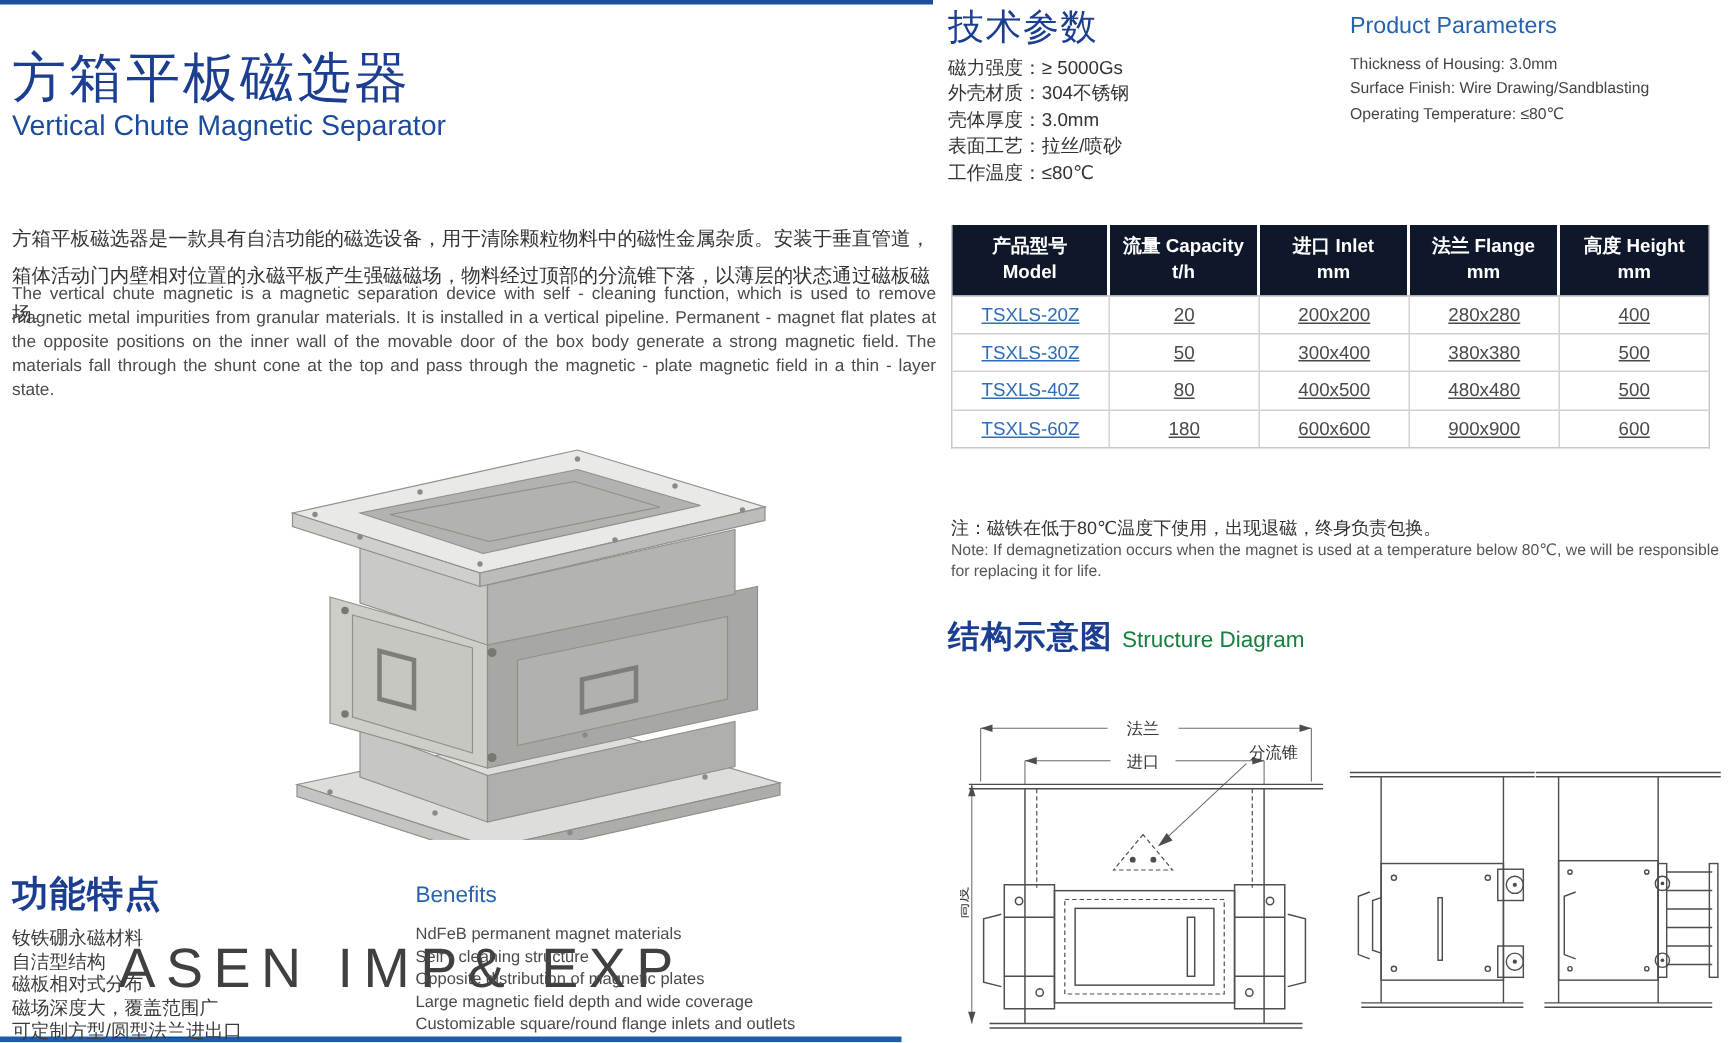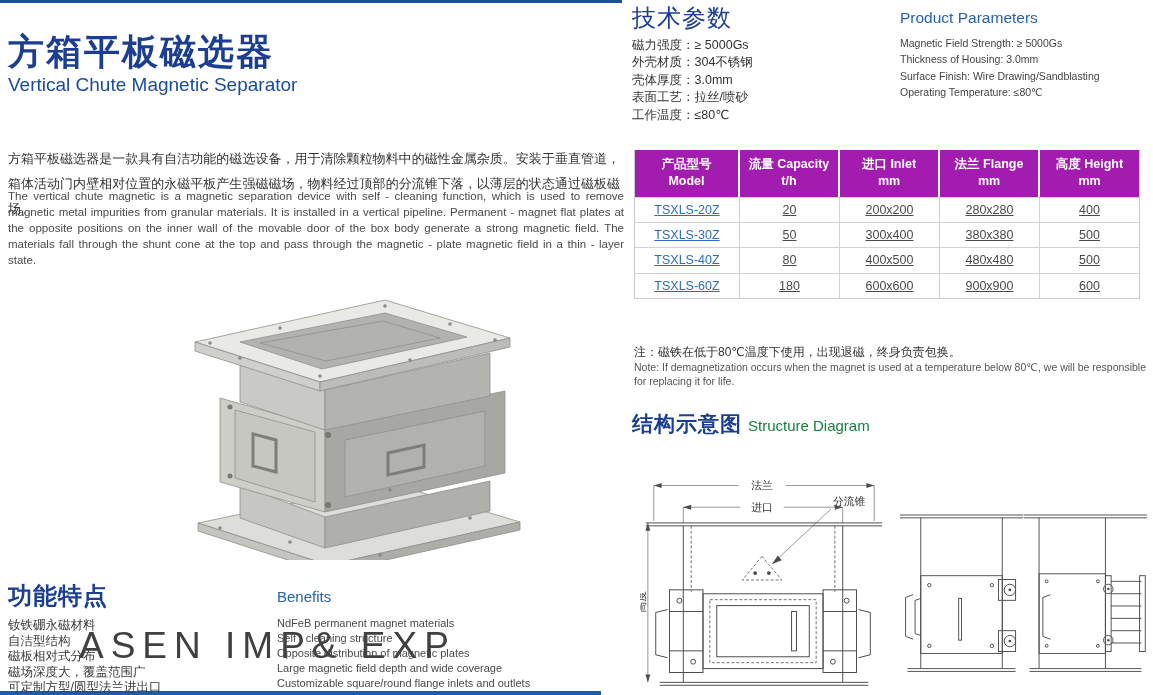--- a/index.html
+++ b/index.html
@@ -12,21 +12,21 @@
     background: #ffffff;
     overflow: hidden;
   }
   .abs { position: absolute; }
 
   
   .top-bar    { left: 0; top: 0;   width: 622px; height: 3px; background: #1d4f9e; }
   .bottom-bar { left: 0; top: 691px; width: 601px; height: 4px; background: #1d5bab; }
 
   
-  .title-zh { left: 8px; top: 28px; font-size: 36px; font-weight: bold; color: #1b3e91; letter-spacing: 2px; }
+  .title-zh { left: 8px; top: 28px; font-size: 36px; font-weight: normal; color: #1b3e91; letter-spacing: 2px; }
   .title-en { left: 8px; top: 74px; font-size: 19px; color: #1b4b9b; }
   .intro-zh { left: 8px; top: 146px; width: 612px; font-size: 13px; color: #333333; line-height: 25px; text-align: justify; }
   .intro-en { left: 8px; top: 188px; width: 616px; font-size: 11.5px; color: #4a4a4a; line-height: 16px; text-align: justify; }
 
   .features-head-zh { left: 8px; top: 580px; font-size: 24px; font-weight: bold; color: #1b3e91; letter-spacing: 1px; }
   .features-list { left: 8px; top: 618px; width: 260px; font-size: 12.5px; color: #3a3a3a; }
   .features-list div { line-height: 15.6px; }
   .benefits-head-en { left: 277px; top: 588px; font-size: 15px; color: #2563ae; }
   .benefits-list { left: 277px; top: 616px; width: 330px; font-size: 11px; color: #4a4a4a; }
   .benefits-list div { line-height: 14.9px; }
@@ -42,21 +42,21 @@
   
   .tech-head-zh { left: 632px; top: 2px; font-size: 24px; font-weight: normal; color: #1b3e91; letter-spacing: 1px; }
   .tech-list-zh { left: 632px; top: 37px; font-size: 12.5px; color: #333333; }
   .tech-list-zh div { line-height: 17.4px; }
   .params-head-en { left: 900px; top: 9px; font-size: 15.5px; color: #2563ae; }
   .params-list-en { left: 900px; top: 35px; font-size: 10.5px; color: #444444; }
   .params-list-en div { line-height: 16.3px; }
 
   
   .spec-table { left: 634px; top: 150px; width: 506px; border: 1px solid #c9c9c9; border-top: none; }
-  .thead { display: grid; grid-template-columns: 105px 100px 100px 100px 99px; background: #a21caf; }
+  .thead { display: grid; grid-template-columns: 105px 100px 100px 100px 99px; background: #0f172a; }
   .th { color: #ffffff; text-align: center; padding: 6px 0 7px 0; border-right: 2px solid #ffffff; }
   .th:last-child { border-right: none; }
   .th-l1, .th-l2 { font-size: 12.5px; font-weight: bold; line-height: 17px; }
   .tbody .tr { display: grid; grid-template-columns: 105px 100px 100px 100px 99px; }
   .tbody .tr .td {
     text-align: center; font-size: 12.5px; color: #4a4a4a;
     line-height: 24.2px; height: 25.2px;
     border-right: 1px solid #d2d2d2; border-top: 1px solid #d2d2d2; text-decoration: underline;
   }
   .tbody .tr .td:last-child { border-right: none; }
@@ -166,21 +166,20 @@
   <div class="abs tech-head-zh">技术参数</div>
   <div class="abs tech-list-zh">
       <div>磁力强度：≥ 5000Gs</div>
       <div>外壳材质：304不锈钢</div>
       <div>壳体厚度：3.0mm</div>
       <div>表面工艺：拉丝/喷砂</div>
       <div>工作温度：≤80℃</div>
     </div>
   <div class="abs params-head-en">Product Parameters</div>
   <div class="abs params-list-en">
-      <div>Magnetic Field Strength: ≥ 5000Gs</div>
       <div>Thickness of Housing: 3.0mm</div>
       <div>Surface Finish: Wire Drawing/Sandblasting</div>
       <div>Operating Temperature: ≤80℃</div>
     </div>
 
   <div class="abs spec-table">
     <div class="thead">
         <div class="th">
         <div class="th-l1">产品型号</div>
         <div class="th-l2">Model</div>

